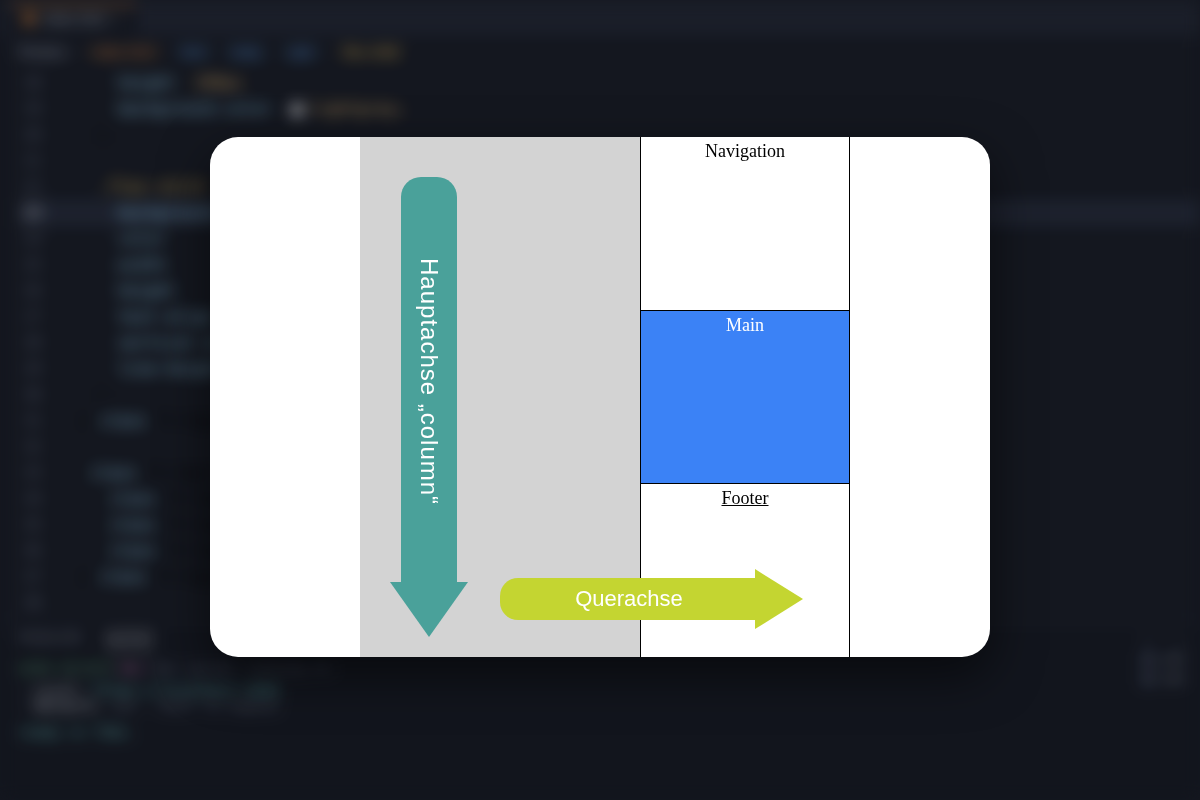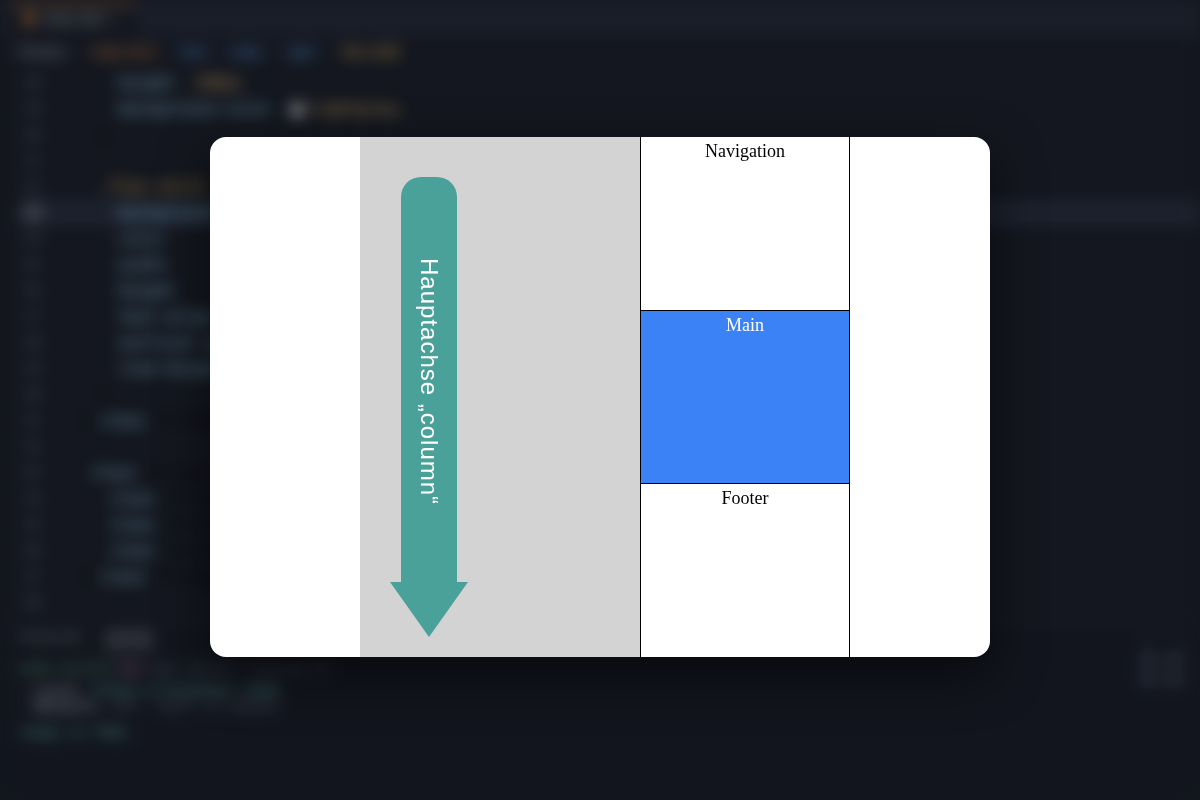--- a/index.html
+++ b/index.html
@@ -87,21 +87,21 @@
   }
   .bg-term-right .grp { display:flex; align-items:center; gap:8px; color:#8a93a6; }
   .bg-term-right .box { width:12px; height:12px; background:#2d3444; border:1px solid #4a5266; }
   .bg-term-right .ic { color:#8a93a6; }
   
   .card {
     position: absolute;
     top: 137px; left: 210px;
     width: 780px; height: 520px;
     background: #fff;
-    border-radius: 16px;
+    border-radius: 28px;
     box-shadow: 0 18px 50px rgba(0,0,0,0.55);
     overflow: hidden;
   }
   .card-inner { position:absolute; inset:0; }
   .gray-col {
     position:absolute; top:0; bottom:0;
     left:150px; width:280px;
     background:#d3d3d3;
   }
   .flex-col {
@@ -112,21 +112,21 @@
   }
   .flex-child {
     flex:1 1 0;
     border-bottom:1px solid #000;
     text-align:center;
     font-family: Georgia, "Times New Roman", serif;
     font-size:18px;
     padding-top:4px;
     background:#fff; color:#000;
   }
-  .flex-child:last-child { border-bottom:none; }
+  .flex-child:last-child { border-bottom:none;text-decoration:underline; }
   .flex-child.mid { background:#3b82f6; color:#fff; }
   
   .v-arrow {
     position:absolute;
     left:180px; top:40px;
     width:78px; height:460px;
   }
   .v-arrow .shaft {
     position:absolute; top:0; left:11px;
     width:56px; height:410px;
@@ -354,15 +354,21 @@
         <span>Footer</span>
       </div>
     </div>
 
     <div class="v-arrow">
       <div class="shaft"></div>
       <div class="head"></div>
       <div class="label">Hauptachse „column“</div>
     </div>
 
+    <div class="h-arrow">
+      <div class="shaft">
+        <span>Querachse</span>
+      </div>
+      <div class="head"></div>
+    </div>
 
   </div>
 </div>
 
 </body></html>

